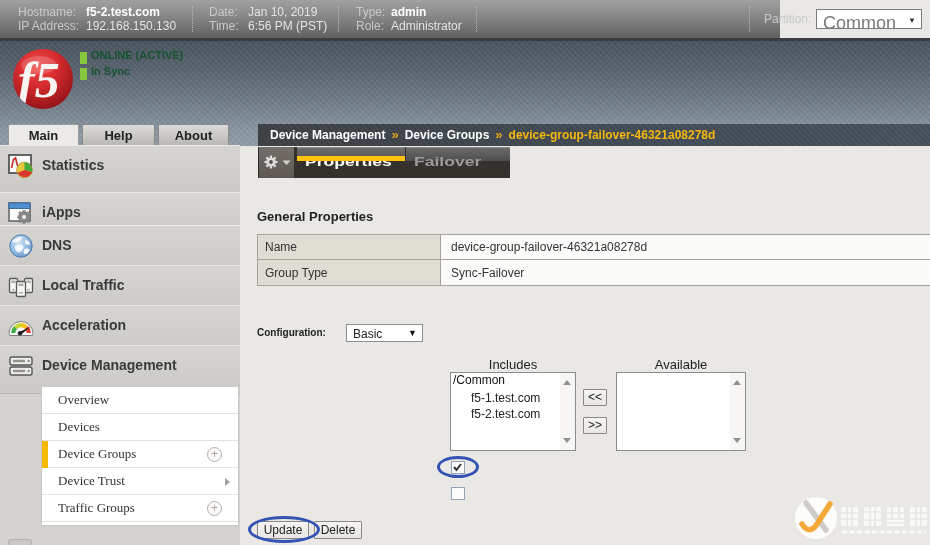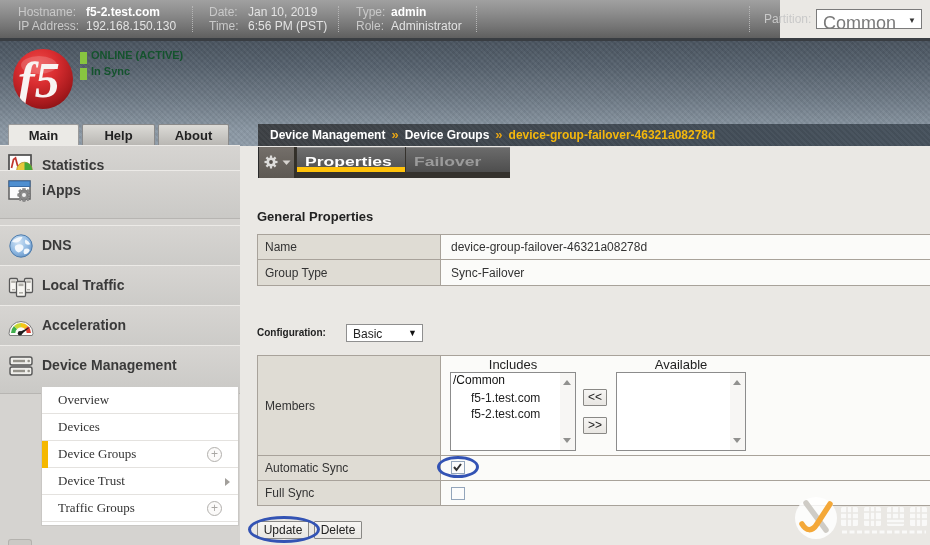--- a/index.html
+++ b/index.html
@@ -65,21 +65,21 @@
 #crumb { left:258px; top:124px; width:672px; height:22px; z-index:6;
   background:repeating-linear-gradient(45deg, rgba(255,255,255,0.025) 0 2px, rgba(0,0,0,0.04) 2px 4px),
              linear-gradient(to right,#3d4145 0%, #434d57 60%, #47525d 100%);
   color:#fff; font-size:12px; font-weight:bold; line-height:22px; }
 #crumb .sep { color:#e8a615; padding:0 6px; font-size:13px; }
 #crumb .cur { color:#f5b80c; }
 
 
 #gearbox { left:258px; top:147px; width:38px; height:31px; z-index:6;
   background:linear-gradient(to bottom,#746f6a,#5d5852); border-right:2px solid #333029; border-left:1px solid #2a2a2a; }
-.ptab { top:147px; height:25px; font-size:13px; font-weight:bold; z-index:6; }
+.ptab { top:147px; height:14px; font-size:13px; font-weight:bold; z-index:6; }
 #ptab1 { left:297px; width:108px; background:linear-gradient(to bottom,#6f6f6f,#505050); color:#fff; box-shadow:inset 0 1px 0 #8d8d8d; }
 #ptab1 .ul { position:absolute; left:0; bottom:0; width:108px; height:5px; background:#ffc20a; }
 #ptab2 { left:406px; width:104px; background:linear-gradient(to bottom,#6c6c6c,#4e4e4e); color:#9b9b9b; box-shadow:inset 0 1px 0 #898989; }
 .ptab .tx { position:absolute; left:8px; top:7px; font-size:13.5px; transform:scaleX(1.3); transform-origin:0 50%; }
 
 
 #content { left:240px; top:146px; width:690px; height:399px; background:#eae8e4; }
 
 h3.gp { position:absolute; left:17px; top:63px; font-size:13px; color:#222; }
 
@@ -172,21 +172,21 @@
 <div class="mitem" style="top:145px;">
   <svg width="26" height="26" viewBox="0 0 26 26">
     <rect x="1" y="2" width="22" height="18" fill="#fdfdfd" stroke="#4d4d4d" stroke-width="1.7"></rect>
     <polyline points="3.5,15 5.5,6.5 7.5,5 9.5,12.5 11.5,14 13.5,12.5 21,12.5" fill="none" stroke="#c0342c" stroke-width="1.7"></polyline>
     <circle cx="16.5" cy="17" r="7.8" fill="#e8c93c" stroke="#a8821f" stroke-width="0.7"></circle>
     <path d="M16.5 17 L16.5 9.2 A7.8 7.8 0 0 1 24 19 Z" fill="#45a838"></path>
     <path d="M16.5 17 L24 19 A7.8 7.8 0 0 1 9.7 19.7 Z" fill="#d8352c"></path>
   </svg>
   <span class="txt">Statistics</span>
 </div>
-<div class="mitem" style="top:170px;">
+<div class="mitem" style="top:192px;">
   <svg width="26" height="26" viewBox="0 0 26 26">
     <rect x="1" y="3" width="21" height="18" fill="#fdfdfd" stroke="#5f5f5f" stroke-width="1.5"></rect>
     <rect x="1" y="3" width="21" height="5.5" fill="#4f8fd0" stroke="#3a6ca5" stroke-width="1"></rect>
     <g fill="#8d8d8d" stroke="#6f6f6f" stroke-width="0.5">
       <circle cx="16" cy="17" r="5.2"></circle>
       <rect x="14.8" y="10.6" width="2.4" height="2.4"></rect>
       <rect x="14.8" y="21" width="2.4" height="2.4"></rect>
       <rect x="9.8" y="15.8" width="2.4" height="2.4"></rect>
       <rect x="19.8" y="15.8" width="2.4" height="2.4"></rect>
       <rect x="11" y="11.8" width="2.4" height="2.4" transform="rotate(45 12.2 13)"></rect>
@@ -311,36 +311,20 @@
         </tr>
   </tbody>
     </table>
 
   <span class="cfg">Configuration:</span>
   <div class="select" style="left:106px; top:178px; width:77px; height:18px;">
       <span style="position:absolute; left:6px; top:2px;">Basic</span>
       <span class="sarr">▼</span>
     </div>
 
-  <table class="ftab" style="left:17px; top:209px; width:673px;">
-    <tbody>
-        <tr style="height:100px;">
-          <td class="lab">Members</td>
-          <td class="val"></td>
-        </tr>
-    <tr style="height:25px;">
-          <td class="lab">Automatic Sync</td>
-          <td class="val"></td>
-        </tr>
-    <tr style="height:25px;">
-          <td class="lab">Full Sync</td>
-          <td class="val"></td>
-        </tr>
-  </tbody>
-    </table>
 
   <div class="abs" style="left:210px; top:211px; width:126px; text-align:center; font-size:13px; color:#222;">Includes</div>
   <div class="lbox" style="left:210px; top:226px; width:126px; height:79px;">
     <div style="position:absolute; left:2px; top:0; color:#111;">/Common</div>
     <div style="position:absolute; left:20px; top:18px;">f5-1.test.com</div>
     <div style="position:absolute; left:20px; top:34px;">f5-2.test.com</div>
     <div class="sbar">
         <span class="up"></span>
         <span class="dn"></span>
       </div>

